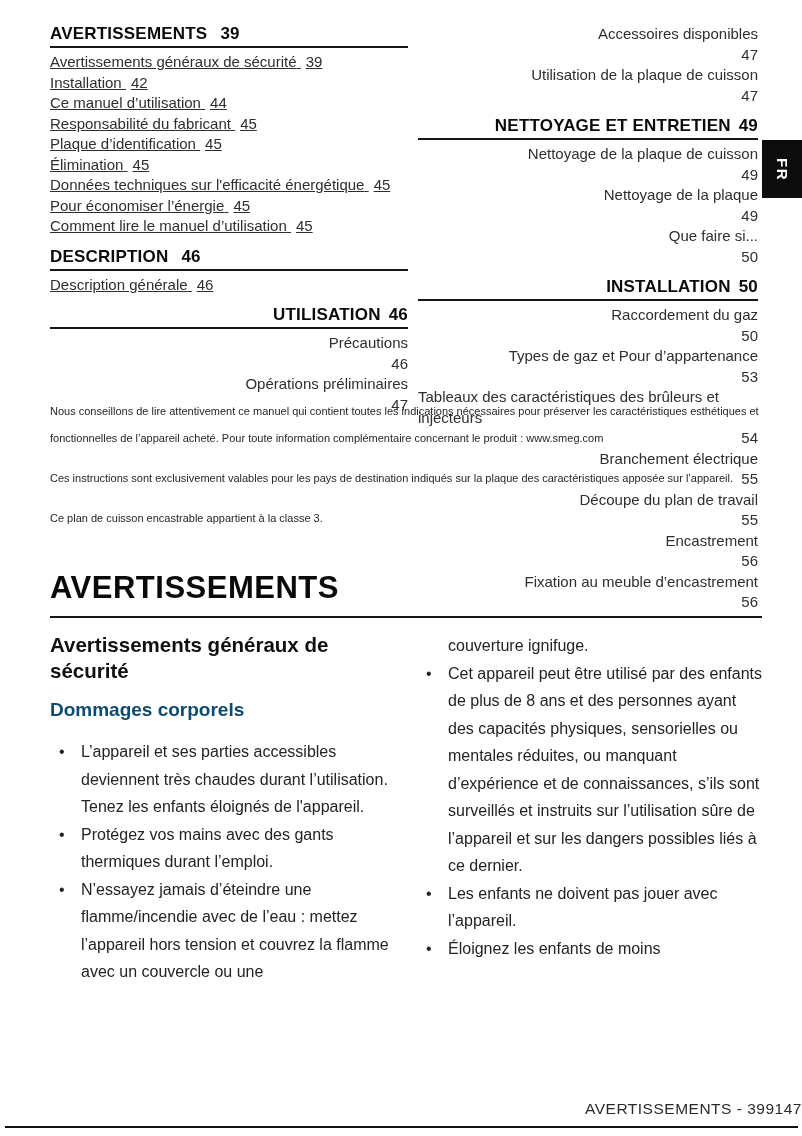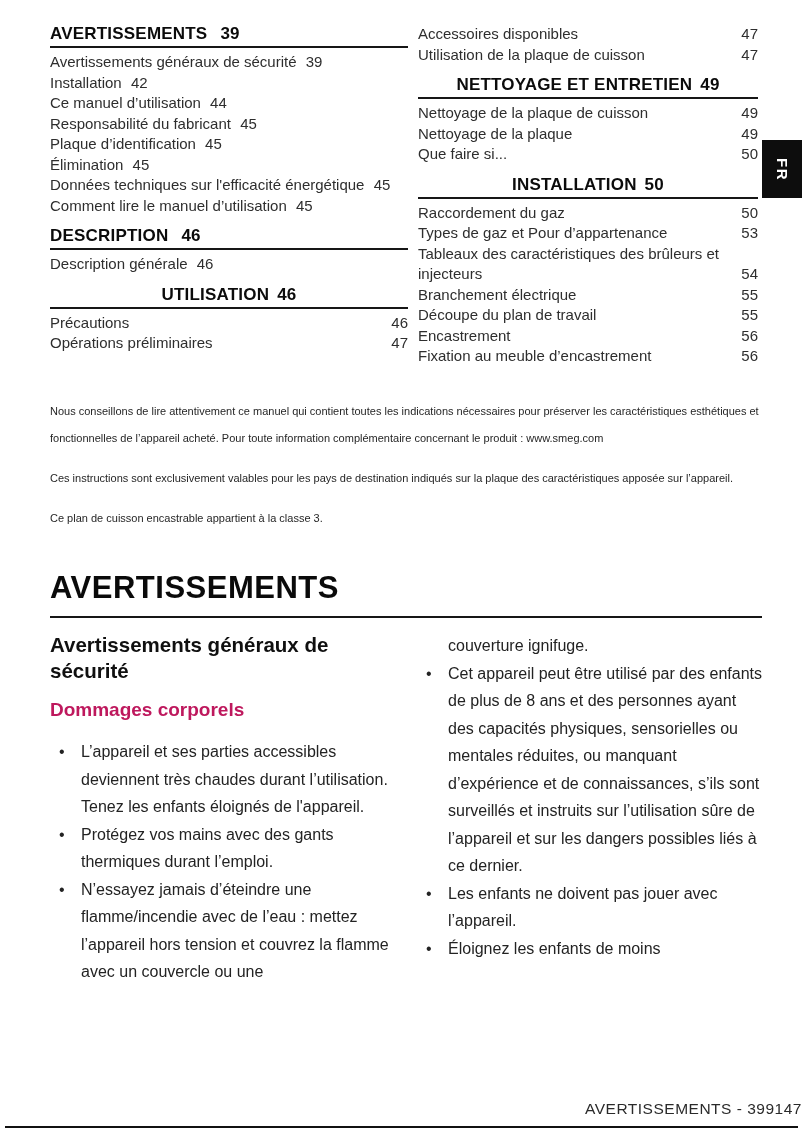--- a/index.html
+++ b/index.html
@@ -7,48 +7,48 @@
     position:relative; width:802px; height:1136px; margin:0 auto;
     background:#ffffff; overflow:hidden;
     font-family:"Liberation Sans", sans-serif; color:#1f1f1f;
   }
 
   
   .toc{position:absolute; left:50px; top:24px; width:708px; display:flex; gap:10px;}
   .toc-col{width:358px;}
   .toc-col.right{width:340px;}
   .toc-head{
-    display:flex; justify-content:center; align-items:flex-end;
+    display:flex; justify-content:flex-end; align-items:flex-end;
     border-bottom:2px solid #161616; padding-bottom:2px; margin:10px 0 4px;
     font-weight:bold; font-size:17px; color:#0b0b0b; letter-spacing:0.2px;
   }
   .toc-col > .toc-section:first-of-type .toc-head{margin-top:0;}
   .toc-section[data-style="inline"] .toc-head{justify-content:flex-start; gap:8px;}
-  .toc-item{display:flex; align-items:flex-end; font-size:15px; line-height:20.5px; color:#2e2e2e;}
+  .toc-item{display:flex; align-items:flex-end; font-size:15px; line-height:20.5px; color:#2e2e2e;flex-direction:column;}
   .toc-label{flex:1;}
   .toc-page{margin-left:8px; white-space:nowrap;}
-  .toc-section[data-style="inline"] .toc-item{display:block; white-space:nowrap;}
+  .toc-section[data-style="inline"] .toc-item{display:block; white-space:nowrap;text-decoration:underline;}
   .toc-section[data-style="inline"] .toc-page{display:inline; margin-left:5px;}
 
   
   .intro{position:absolute; left:50px; top:398px; width:712px; font-size:11px; line-height:27px; color:#262626;}
   .intro p{margin:0 0 13px;}
 
   
   .main-title{
     position:absolute; left:50px; top:570px; width:712px;
     font-size:31px; font-weight:bold; color:#0a0a0a; letter-spacing:0.5px;
     border-bottom:2px solid #161616; padding-bottom:10px;
   }
   .columns{
     position:absolute; left:50px; top:632px; width:712px;
     display:grid; grid-template-columns:345px 345px; column-gap:22px;
   }
   .col-heading{font-size:20.5px; font-weight:bold; line-height:26px; margin:0 0 15px; color:#101010;}
-  .col-subheading{font-size:19px; font-weight:bold; margin:0 0 17px; color:#be185d;}
+  .col-subheading{font-size:19px; font-weight:bold; margin:0 0 17px; color:#0c4a6e;}
   .bullets{margin:0; padding:0; list-style:none; font-size:16px; line-height:27.5px; color:#232323;}
   .bullets li{padding-left:31px; position:relative;}
   .bullets li::before{content:"\2022"; position:absolute; left:9px; top:0;}
   .continuation{padding-left:31px; font-size:16px; line-height:27.5px; color:#232323;}
 
   
   .lang-tab{
     position:absolute; right:0; top:140px; width:40px; height:58px;
     background:#0d0d0d; display:flex; align-items:center; justify-content:center;
   }
@@ -108,20 +108,24 @@
               <div class="toc-item">
                 <span class="toc-label">Élimination</span>
                 <span class="toc-page">45</span>
               </div>
 
               <div class="toc-item">
                 <span class="toc-label">Données techniques sur l'efficacité énergétique</span>
                 <span class="toc-page">45</span>
               </div>
 
+              <div class="toc-item">
+                <span class="toc-label">Pour économiser l’énergie</span>
+                <span class="toc-page">45</span>
+              </div>
 
               <div class="toc-item">
                 <span class="toc-label">Comment lire le manuel d’utilisation</span>
                 <span class="toc-page">45</span>
               </div>
             </div>
         </section>
 
         <section class="toc-section" data-style="inline" data-head="yes">
           <div class="toc-head">

